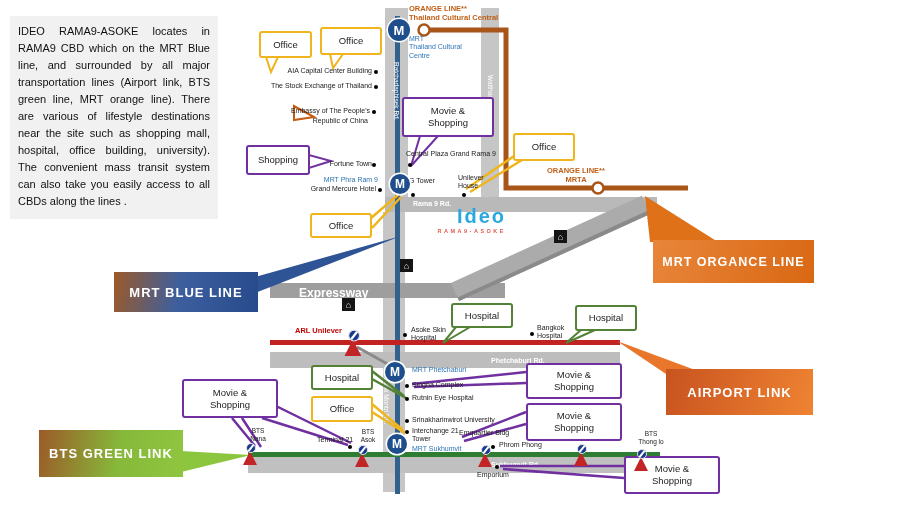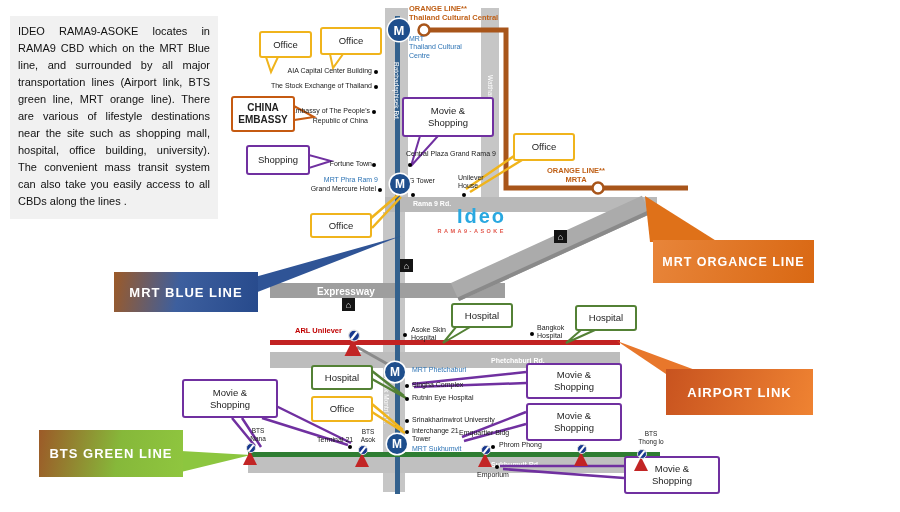--- a/index.html
+++ b/index.html
@@ -96,21 +96,21 @@
   <div class="shrine" style="left:342px;top:298px">⌂</div>
 
   <div id="panel">IDEO RAMA9-ASOKE locates in RAMA9 CBD which on the MRT Blue line, and surrounded by all major transportation lines (Airport link, BTS green line, MRT orange line). There are various of lifestyle destinations near the site such as shopping mall, hospital, office building, university). The convenient mass transit system can also take you easily access to all CBDs along the lines .</div>
 
   <div id="logo">
     <div class="name">Ideo</div>
     <div class="sub">RAMA9-ASOKE</div>
   </div>
 
   <div class="rlabel" style="left:413px;top:200px">Rama 9 Rd.</div>
-  <div class="rlabel" style="left:317px;top:286px;font-size:10px">Expressway</div>
+  <div class="rlabel" style="left:299px;top:286px;font-size:12px">Expressway</div>
   <div class="rlabel" style="left:491px;top:357px">Phetchaburi Rd.</div>
   <div class="rlabel" style="left:491px;top:461px">Sukhumvit Rd.</div>
   <div class="vlabel" style="left:400px;top:62px">Ratchadaphisek Rd.</div>
   <div class="vlabel" style="left:494px;top:75px">Watthana Tham Rd.</div>
   <div class="vlabel" style="left:390px;top:378px">Asok Montri Rd.</div>
 
   <div class="poi orange-t" style="left:409px;top:5px;font-size:7.5px">ORANGE LINE**</div>
   <div class="poi orange-t" style="left:409px;top:14px;font-size:7.5px">Thailand Cultural Central</div>
   <div class="poi blue-t" style="left:409px;top:35px">MRT
 Thailand Cultural
@@ -164,22 +164,20 @@
   <div class="dot" style="left:495px;top:465px"></div>
   <div class="poi c" style="left:243px;top:427px;width:30px;font-size:6.5px">BTS
 Nana</div>
   <div class="poi c" style="left:353px;top:428px;width:30px;font-size:6.5px">BTS
 Asok</div>
   <div class="poi c" style="left:634px;top:430px;width:34px;font-size:6.5px">BTS
 Thong lo</div>
 
   <div class="callout" style="left:259px;top:31px;width:53px;height:27px">Office</div>
   <div class="callout" style="left:320px;top:27px;width:62px;height:28px">Office</div>
-  <div class="callout orangeb pre" style="left:231px;top:96px;width:64px;height:36px">CHINA
-EMBASSY</div>
   <div class="callout purple pre" style="left:402px;top:97px;width:92px;height:40px">Movie &amp;
 Shopping</div>
   <div class="callout" style="left:513px;top:133px;width:62px;height:28px">Office</div>
   <div class="callout purple" style="left:246px;top:145px;width:64px;height:30px">Shopping</div>
   <div class="callout" style="left:310px;top:213px;width:62px;height:25px">Office</div>
   <div class="callout green" style="left:451px;top:303px;width:62px;height:25px">Hospital</div>
   <div class="callout green" style="left:575px;top:305px;width:62px;height:26px">Hospital</div>
   <div class="callout green" style="left:311px;top:365px;width:62px;height:25px">Hospital</div>
   <div class="callout" style="left:311px;top:396px;width:62px;height:26px">Office</div>
   <div class="callout purple pre" style="left:526px;top:363px;width:96px;height:36px">Movie &amp;
@@ -187,21 +185,21 @@
   <div class="callout purple pre" style="left:526px;top:403px;width:96px;height:38px">Movie &amp;
 Shopping</div>
   <div class="callout purple pre" style="left:182px;top:379px;width:96px;height:39px">Movie &amp;
 Shopping</div>
   <div class="callout purple pre" style="left:624px;top:456px;width:96px;height:38px">Movie &amp;
 Shopping</div>
 
   <div class="banner" style="left:114px;top:272px;width:144px;height:40px;background:linear-gradient(100deg,#9c5a28 0%,#3d5f9e 45%,#274a8c 100%)">MRT BLUE LINE</div>
   <div class="banner" style="left:653px;top:240px;width:161px;height:43px;font-size:12.5px;background:linear-gradient(105deg,#e8853a,#d96813)">MRT ORGANCE LINE</div>
   <div class="banner" style="left:666px;top:369px;width:147px;height:46px;background:linear-gradient(105deg,#c8531f,#ef8332)">AIRPORT LINK</div>
-  <div class="banner" style="left:39px;top:430px;width:144px;height:47px;background:linear-gradient(100deg,#9c5a28 0%,#86b83a 55%,#8fc63f 100%)">BTS GREEN LINE</div>
+  <div class="banner" style="left:39px;top:430px;width:144px;height:47px;background:linear-gradient(100deg,#9c5a28 0%,#86b83a 55%,#8fc63f 100%)">BTS GREEN LINK</div>
 
   <div class="mrt" style="left:388px;top:19px;width:22px;height:22px;font-size:13px">M</div>
   <div class="mrt" style="left:390px;top:174px;width:20px;height:20px;font-size:12px">M</div>
   <div class="mrt" style="left:385px;top:362px;width:20px;height:20px;font-size:12px">M</div>
   <div class="mrt" style="left:387px;top:434px;width:20px;height:20px;font-size:12px">M</div>
 
   <div class="bts" style="left:346px;top:332px;transform:scale(1.2)">
       <span class="fan"></span>
       <span class="cir"></span>
     </div>

